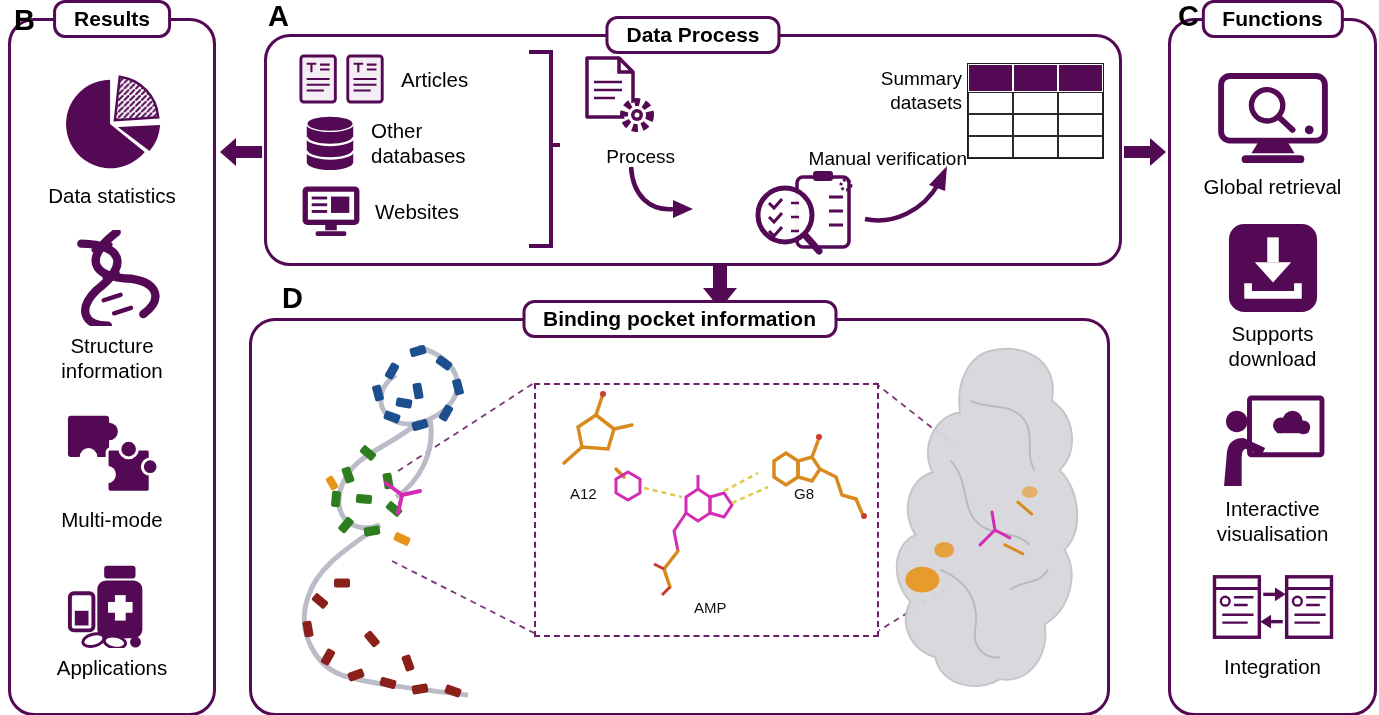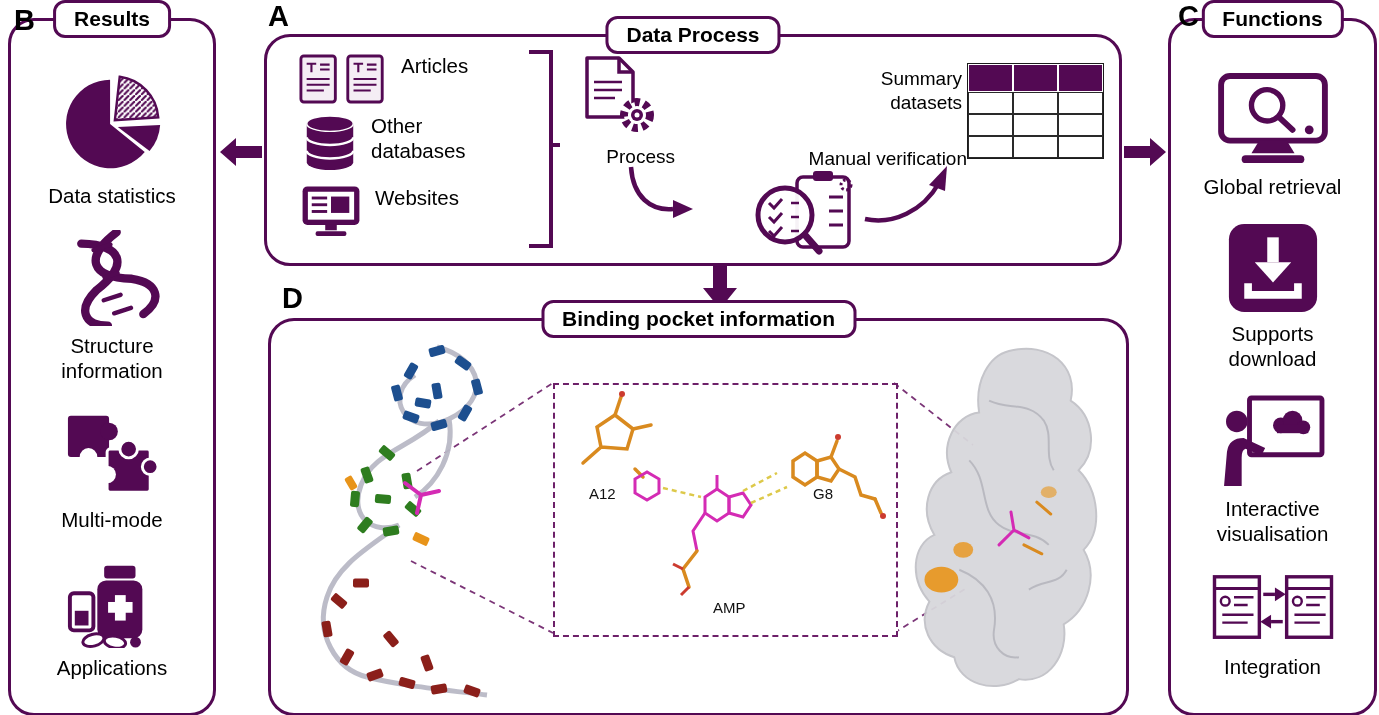--- a/index.html
+++ b/index.html
@@ -8,21 +8,21 @@
   .panel{position:absolute;border:3px solid #530953;border-radius:26px;background:#fff;}
   .pill{position:absolute;left:50%;top:-21px;transform:translateX(-50%);
         background:#fff;border:3px solid #530953;border-radius:12px;
         font-weight:bold;font-size:21px;padding:4px 18px;white-space:nowrap;z-index:6;color:#000;}
   .p-letter{position:absolute;font-weight:bold;font-size:29px;color:#000;z-index:7;}
   .vcol{position:absolute;left:6px;right:6px;top:28px;bottom:10px;display:flex;
         flex-direction:column;justify-content:space-evenly;align-items:center;}
   .vitem{display:flex;flex-direction:column;align-items:center;gap:7px;}
   .ilabel{font-size:20.5px;text-align:center;line-height:1.22;max-width:150px;}
   .ilabel.c{max-width:160px;}
-  .srcrow{position:absolute;display:flex;gap:14px;}
+  .srcrow{position:absolute;display:flex;align-items:center;gap:14px;}
   .srclabel{font-size:20.5px;line-height:1.22;}
   .alabel{position:absolute;font-size:19px;text-align:right;line-height:1.25;}
   .stable{position:absolute;display:grid;grid-template-columns:repeat(3,45px);
           border:1.5px solid #1c1c1c;background:#fff;}
   .stable .c0{height:26px;background:#530953;border:1px solid #fff;}
   .stable .cb{height:20px;background:#fff;border:1px solid #2a2a2a;}
   .dashbox{position:absolute;left:282px;top:62px;width:341px;height:250px;
            border:2px dashed #6d2069;background:#fff;z-index:4;}
   .mol-label{position:absolute;font-size:15px;color:#111;z-index:5;}
   .abs{position:absolute;}
@@ -288,21 +288,21 @@
             <line x1="72" y1="54" x2="60" y2="54" stroke="#530953" stroke-width="3.5"></line>
             <polygon points="60,47 49,54 60,61" fill="#530953"></polygon>
           </svg>
         </span>
         <div class="ilabel c">Integration</div>
       </div>
 
     </div>
   </div>
 
-  <div class="panel" style="left:268px;top:318px;width:855px;height:392px;">
+  <div class="panel" style="left:249px;top:318px;width:855px;height:392px;">
     <div class="pill">Binding pocket information</div>
 
     <svg class="abs" style="left:0;top:0;z-index:1;" width="849" height="386" viewBox="0 0 849 386">
       <g stroke="#6d2069" stroke-width="1.8" stroke-dasharray="6 5" opacity="0.9">
         <line x1="146" y1="150" x2="282" y2="62"></line>
         <line x1="140" y1="240" x2="282" y2="312"></line>
         <line x1="623" y1="62" x2="702" y2="124"></line>
         <line x1="623" y1="312" x2="694" y2="268"></line>
       </g>
     </svg>

